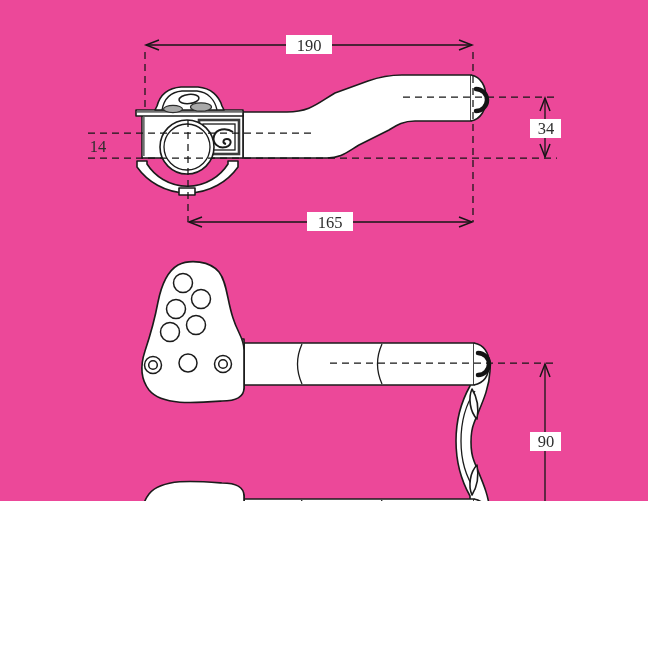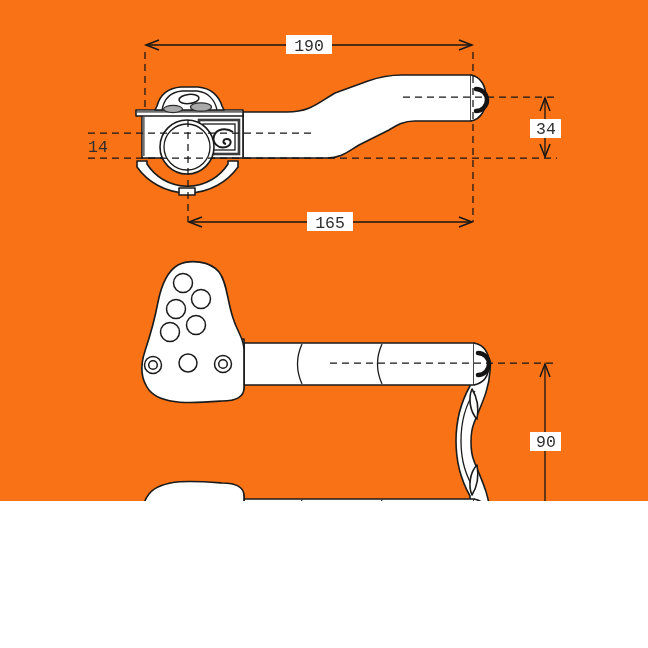--- a/index.html
+++ b/index.html
@@ -1,17 +1,17 @@
 <!DOCTYPE html>
 <html><head>
 <meta charset="utf-8">
 <style>
   html,body{margin:0;padding:0;background:#ffffff;}
-  .stage{position:relative;width:648px;height:501px;background:#f97316;overflow:hidden;
-         font-family:Liberation Mono, monospace;}
+  .stage{position:relative;width:648px;height:501px;background:#ec4899;overflow:hidden;
+         font-family:Liberation Serif, serif;}
   svg{display:block;}
   .outline{fill:#ffffff;stroke:#1b1b1b;stroke-width:1.6;stroke-linejoin:round;}
   .thin{fill:none;stroke:#1b1b1b;stroke-width:1.3;}
   .accent{fill:none;stroke:#6e6e6e;stroke-width:2.4;}
   .dash{fill:none;stroke:#161616;stroke-width:1.25;stroke-dasharray:7 5;}
   .dim{fill:none;stroke:#161616;stroke-width:1.3;}
   .chev{fill:none;stroke:#161616;stroke-width:1.5;stroke-linejoin:miter;}
   .dimtext{font-size:16.5px;fill:#2e2e2e;text-anchor:middle;}
   .txtbg{fill:#ffffff;stroke:none;}
   .dark{fill:none;stroke:#141414;stroke-width:4.5;stroke-linecap:round;}

